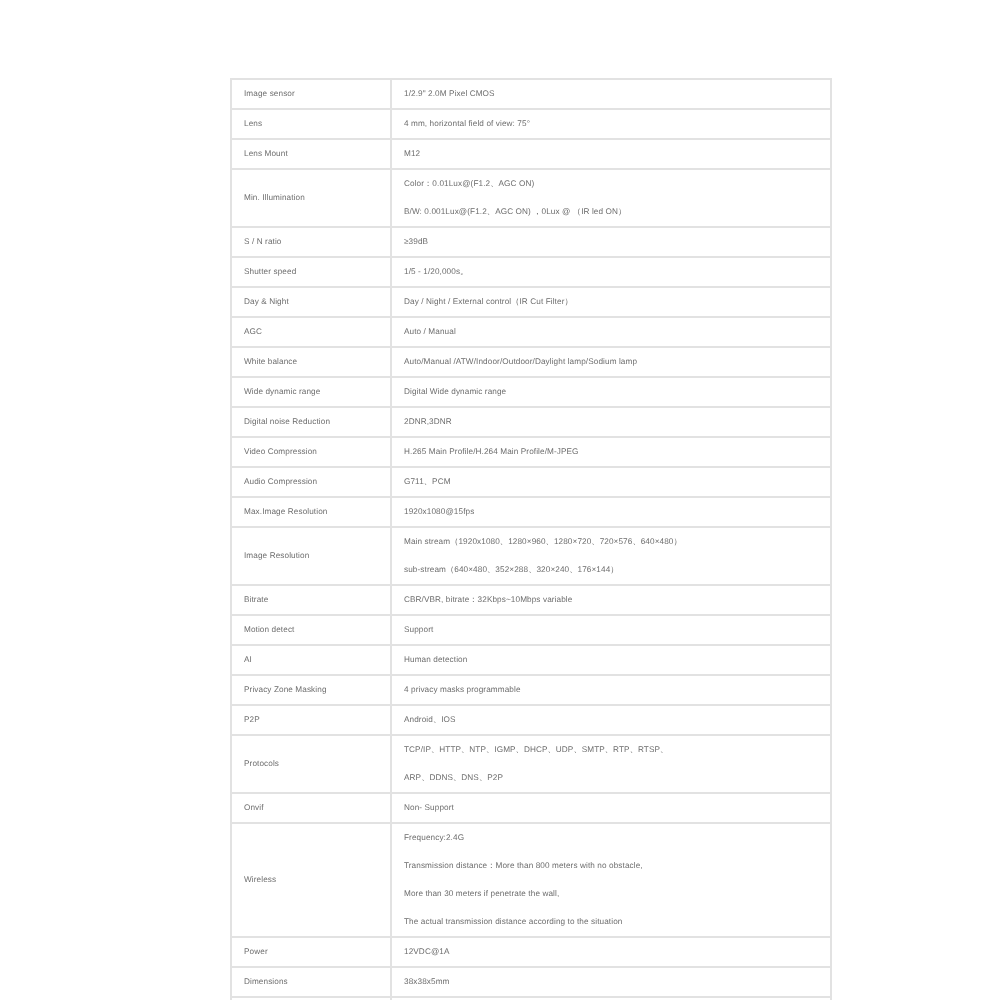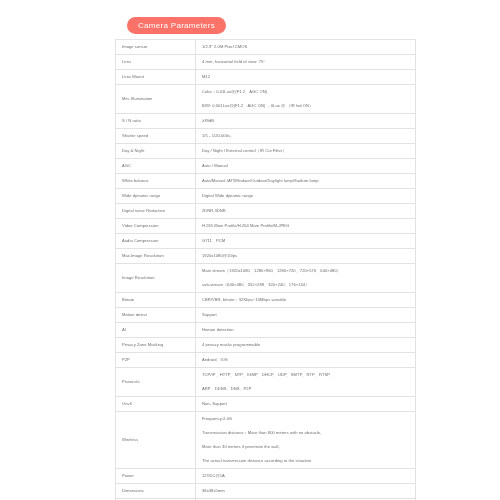--- a/index.html
+++ b/index.html
@@ -65,23 +65,20 @@
   }
   .spec-table td.nb-bottom {
     border-bottom: none;
   }
 </style>
 </head>
 <body>
 
 <div class="page">
 
-  <div class="badge-row">
-    <span class="badge">Camera Parameters</span>
-  </div>
 
   <table class="spec-table">
     <tbody>
         <tr>
           <td class="label" rowspan="1">Image sensor</td>
           <td class="value">1/2.9" 2.0M Pixel CMOS</td>
         </tr>
         <tr>
           <td class="label" rowspan="1">Lens</td>
           <td class="value">4 mm, horizontal field of view: 75°</td>

